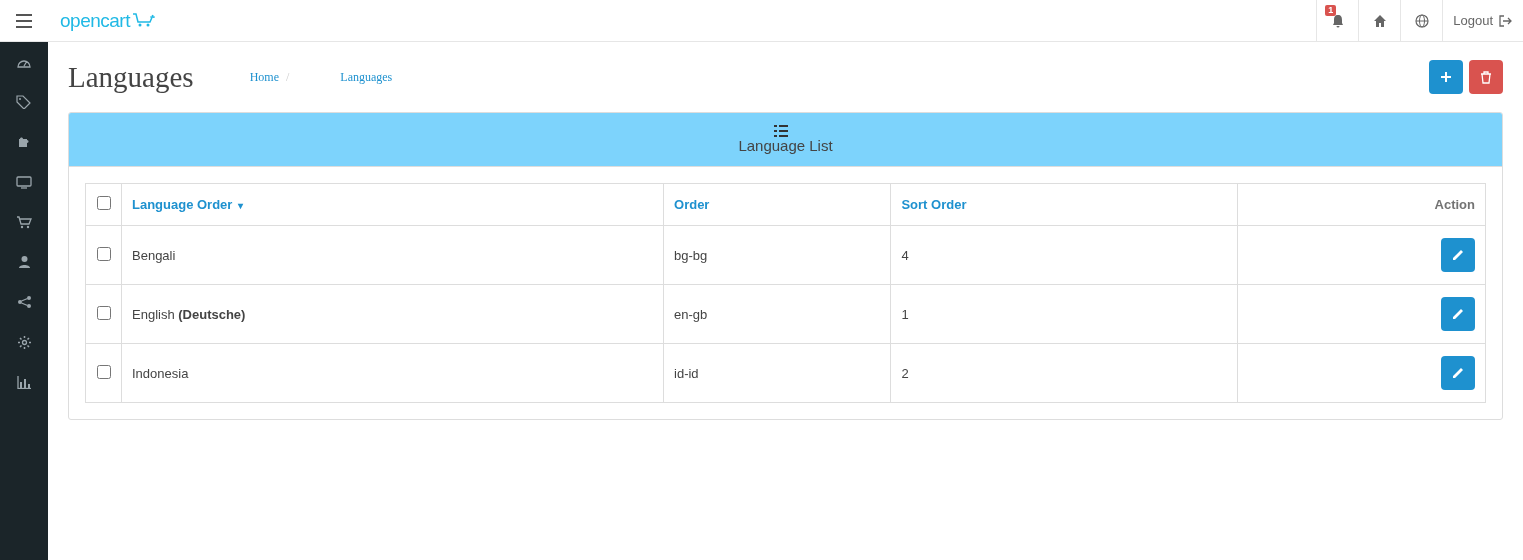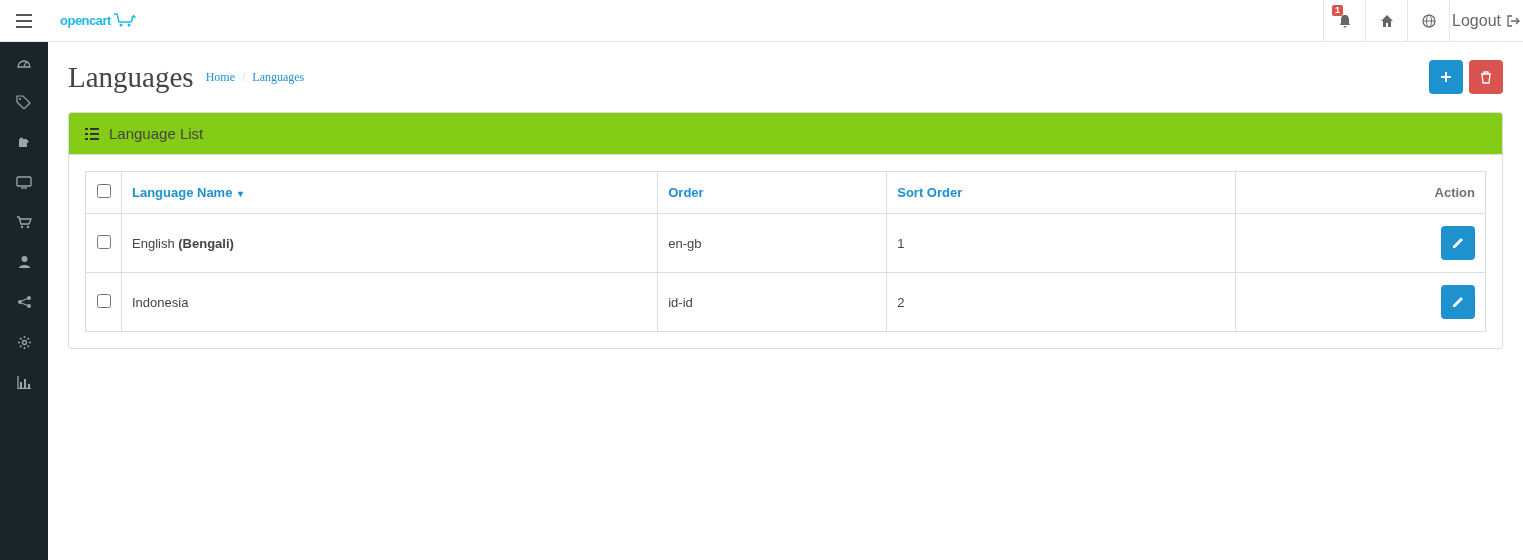--- a/index.html
+++ b/index.html
@@ -1,40 +1,40 @@
 <!DOCTYPE html>
 <html><head>
 <meta charset="utf-8">
 <style>
 * { box-sizing: border-box; margin: 0; padding: 0; }
 body { font-family: -apple-system, BlinkMacSystemFont, "Segoe UI", Helvetica, Arial, sans-serif; background: #fff; color: #444; font-size: 13px; }
 .top-header { height: 42px; border-bottom: 1px solid #e6e6e6; display: flex; align-items: center; background: #fff; }
 .menu-toggle { width: 48px; height: 42px; display: flex; align-items: center; justify-content: center; color: #666; cursor: pointer; }
 .logo { padding: 0 12px; display: flex; align-items: center; }
-.logo-text { color: #20b9e5; font-weight: 700; font-size: 13px; letter-spacing: -0.5px; }
+.logo-text { color: #20b9e5; font-weight: 400; font-size: 19px; letter-spacing: -0.5px; }
 .logo-cart { margin-left: 2px; color: #20b9e5; position: relative; top: -1px; }
 .top-right { margin-left: auto; display: flex; align-items: stretch; height: 42px; }
 .top-btn { width: 42px; border-left: 1px solid #e6e6e6; display: flex; align-items: center; justify-content: center; color: #666; cursor: pointer; position: relative; }
-.top-btn.logout { width: auto; padding: 0 2px; font-size: 16px; }
+.top-btn.logout { width: auto; padding: 0 10px; font-size: 13px; }
 .badge { position: absolute; top: 5px; left: 8px; background: #d9534f; color: #fff; font-size: 9px; padding: 0 3px; border-radius: 2px; line-height: 11px; font-weight: bold; }
 .layout { display: flex; min-height: calc(100vh - 42px); }
 .sidebar { width: 48px; background: #1b2529; display: flex; flex-direction: column; }
 .sidebar-item { height: 40px; display: flex; align-items: center; justify-content: center; color: #9aa5ab; cursor: pointer; }
 .main { flex: 1; background: #fff; padding: 0; }
 .page-header { display: flex; align-items: center; padding: 18px 20px 18px 20px; font-family: Liberation Serif, serif; }
 .page-title { font-size: 29px; font-weight: 300; color: #444; margin-right: 12px; }
 .breadcrumbs { font-size: 12px; color: #999; }
-.breadcrumbs a { color: #1e91cf; text-decoration: none; }
+.breadcrumbs a { color: #1e91cf; text-decoration: none; margin-left: 44px; }
 .breadcrumbs .sep { margin: 0 4px; color: #ccc; }
 .header-actions { margin-left: auto; display: flex; gap: 6px; }
 .btn { display: inline-flex; align-items: center; justify-content: center; border: none; border-radius: 4px; cursor: pointer; height: 34px; min-width: 34px; padding: 0 10px; color: #fff; font-size: 13px; }
 .btn-primary { background: #1e91cf; }
 .btn-danger { background: #d9534f; }
 .panel { margin: 0 20px 20px 20px; border: 1px solid #ddd; border-radius: 3px; overflow: hidden; }
-.panel-heading { background: #84cc16; border-bottom: 1px solid #ddd; padding: 12px 16px; display: flex; align-items: center; color: #444; font-size: 15px; }
+.panel-heading { background: #7dd3fc; border-bottom: 1px solid #ddd; padding: 12px 16px; display: flex; align-items: center; color: #444; font-size: 15px; flex-direction: column; }
 .panel-heading .list-icon { margin-right: 10px; color: #333; }
 .panel-body { padding: 16px; }
 table { width: 100%; border-collapse: collapse; border: 1px solid #ddd; }
 th, td { border: 1px solid #ddd; padding: 12px 10px; text-align: left; vertical-align: middle; font-size: 13px; }
 th { background: #fff; color: #1e91cf; font-weight: 600; }
 th.action, td.action { text-align: right; color: #333; }
 th.sort-order, td.sort-order { }
 th .sort-caret { font-size: 10px; margin-left: 2px; }
 td .edit-btn { display: inline-flex; align-items: center; justify-content: center; width: 34px; height: 34px; }
 input[type="checkbox"] { width: 14px; height: 14px; accent-color: #999; cursor: pointer; }
@@ -191,30 +191,41 @@
               <rect x="5" y="10" width="9" height="2" fill="#333"></rect>
             </svg>
         </span>
         <span>Language List</span>
       </div>
       <div class="panel-body">
         <table>
           <thead>
             <tr>
               <th class="checkbox-cell"><input type="checkbox" style=""></th>
-              <th><span>Language Name</span> <span class="sort-caret">▾</span></th>
+              <th><span>Language Order</span> <span class="sort-caret">▾</span></th>
               <th>Order</th>
               <th class="sort-order">Sort Order</th>
               <th class="action action-header">Action</th>
             </tr>
           </thead>
           <tbody id="table-body">
               <tr>
                 <td class="checkbox-cell"><input type="checkbox" style=""></td>
-                <td>English <span class="bold">(Bengali)</span></td>
+                <td>Bengali</td>
+                <td>bg-bg</td>
+                <td class="sort-order">4</td>
+                <td class="action"><button class="btn btn-primary edit-btn">
+                    <svg width="12" height="12" viewBox="0 0 12 12">
+                      <path d="M1 11 L1 9 L8 2 L10 4 L3 11 Z M8 2 L9 1 L11 3 L10 4 Z" fill="#fff"></path>
+                    </svg>
+                  </button></td>
+              </tr>
+              <tr>
+                <td class="checkbox-cell"><input type="checkbox" style=""></td>
+                <td>English <span class="bold">(Deutsche)</span></td>
                 <td>en-gb</td>
                 <td class="sort-order">1</td>
                 <td class="action"><button class="btn btn-primary edit-btn">
                     <svg width="12" height="12" viewBox="0 0 12 12">
                       <path d="M1 11 L1 9 L8 2 L10 4 L3 11 Z M8 2 L9 1 L11 3 L10 4 Z" fill="#fff"></path>
                     </svg>
                   </button></td>
               </tr>
               <tr>
                 <td class="checkbox-cell"><input type="checkbox" style=""></td>

